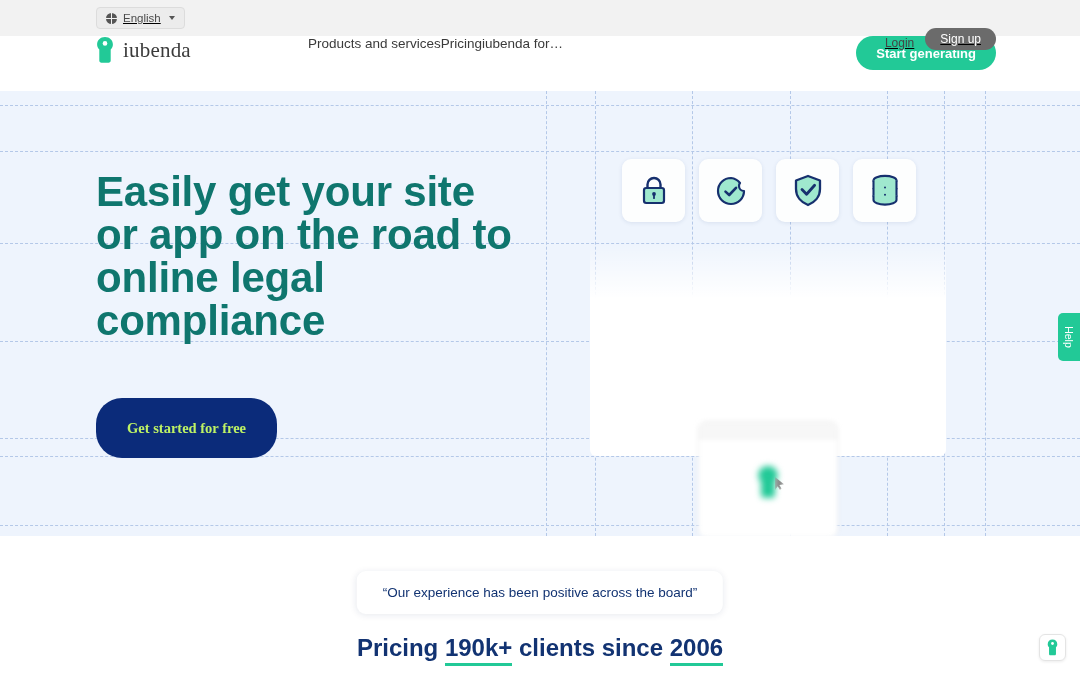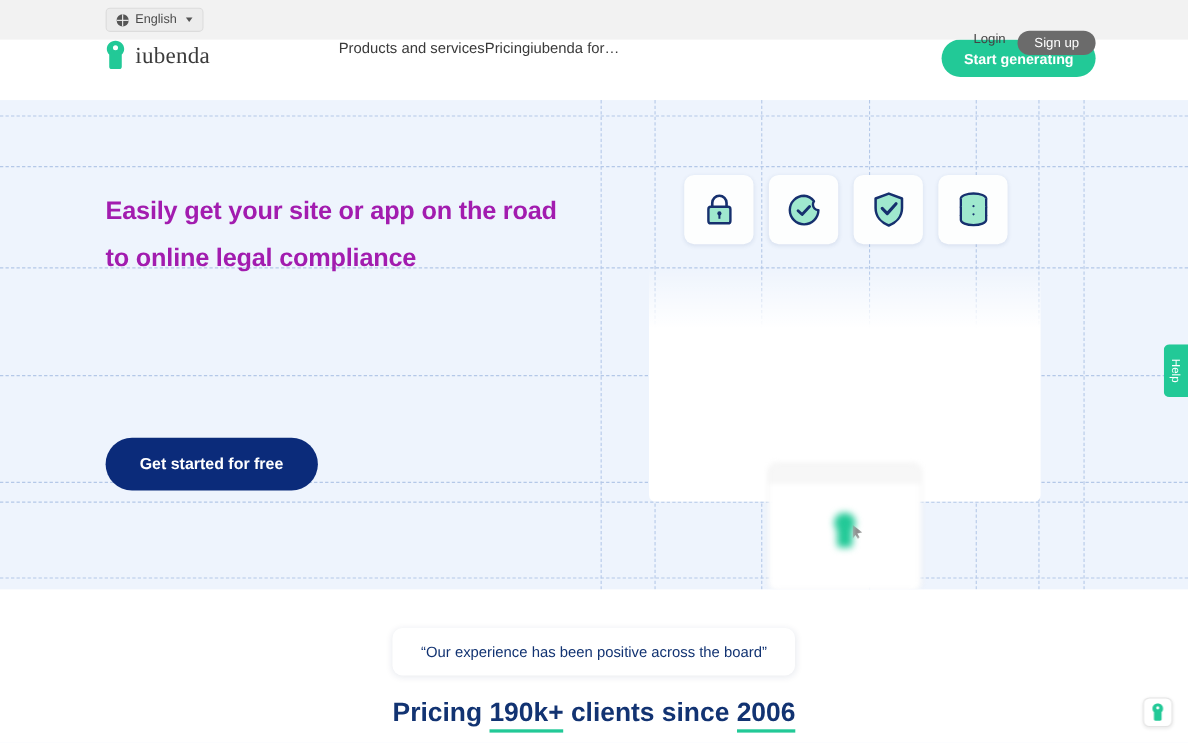--- a/index.html
+++ b/index.html
@@ -12,20 +12,21 @@
 
   
   .topbar {
     height: 36px;
     background: #f2f2f2;
     display: flex;
     align-items: center;
     justify-content: space-between;
     padding: 0 84px 0 96px;
     position: relative;
+    text-decoration: underline;
   }
   .lang-btn {
     display: flex; align-items: center; gap: 6px;
     background: #ececec;
     border: 1px solid #dcdcdc;
     border-radius: 4px;
     height: 22px;
     padding: 0 9px;
     font-size: 11.5px;
     color: #4a4a4a;
@@ -42,21 +43,21 @@
   .globe::after {
     content: ""; position: absolute; top: 50%; left: 0; right: 0;
     height: 1px; margin-top: -0.5px; background: #f2f2f2;
   }
   .caret-down {
     width: 0; height: 0; margin-left: 2px;
     border-left: 3.5px solid transparent;
     border-right: 3.5px solid transparent;
     border-top: 4.5px solid #555;
   }
-  .topbar-right { display: flex; align-items: flex-start; gap: 11px; margin-top: 41px; }
+  .topbar-right { display: flex; align-items: flex-end; gap: 11px; margin-top: 41px; }
   .login-link {
     font-size: 12px; color: #444; text-decoration: none; cursor: pointer;
   }
   .signup-btn {
     background: #6b6b6b; color: #fff;
     border: none; border-radius: 13px;
     height: 22px; padding: 0 15px;
     font-size: 12px; font-family: inherit; cursor: pointer;
   }
 
@@ -103,37 +104,37 @@
   .gl-v { top: 0; bottom: 0; width: 0; border-left: 1px dashed #b4c8e8; }
   .gl-h { left: 0; right: 0; height: 0; border-top: 1px dashed #b4c8e8; }
 
   .hero-inner {
     position: relative;
     padding: 0 0 0 96px;
     height: 100%;
   }
   .hero-title {
     position: absolute; top: 79px; left: 96px; width: 430px;
-    font-size: 23px; line-height: 43px;
-    font-weight: bold; color: #a21caf;
+    font-size: 42px; line-height: 43px;
+    font-weight: bold; color: #0f766e;
     letter-spacing: -0.2px;
   }
   .hero-sub {
     position: absolute; top: 230px; left: 96px; width: 420px;
     font-size: 13.5px; line-height: 21.5px;
     color: #123372;
   }
   .hero-sub b { font-weight: bold; }
   .hero-btn {
     position: absolute; top: 307px; left: 96px;
-    background: #0b2b7a; color: #ffffff;
+    background: #0b2b7a; color: #bef264;
     border: none; border-radius: 26px;
-    height: 48px; padding: 0 31px;
+    height: 60px; padding: 0 31px;
     font-size: 14.5px; font-weight: bold;
-    font-family: Liberation Sans, sans-serif; cursor: pointer;
+    font-family: Liberation Serif, serif; cursor: pointer;
   }
 
   
   .icon-cards {
     position: absolute; top: 68px; left: 622px;
     display: flex; gap: 14px;
   }
   .icon-card {
     width: 63px; height: 63px;
     background: #fdfefe;

